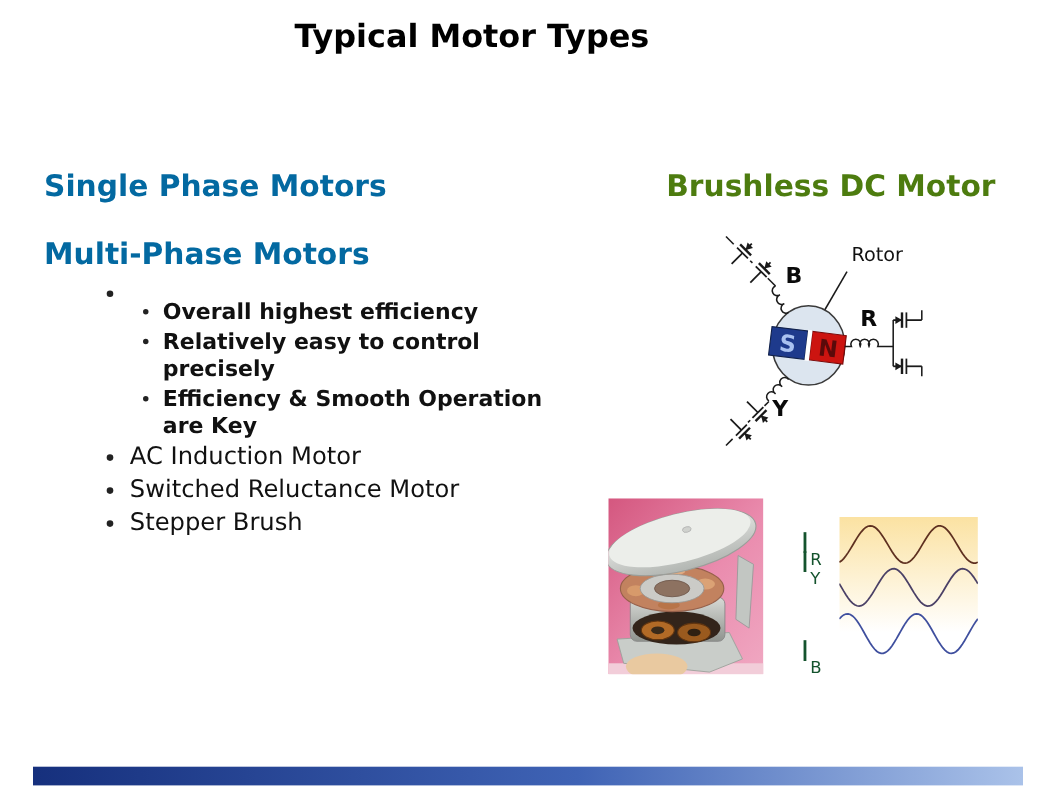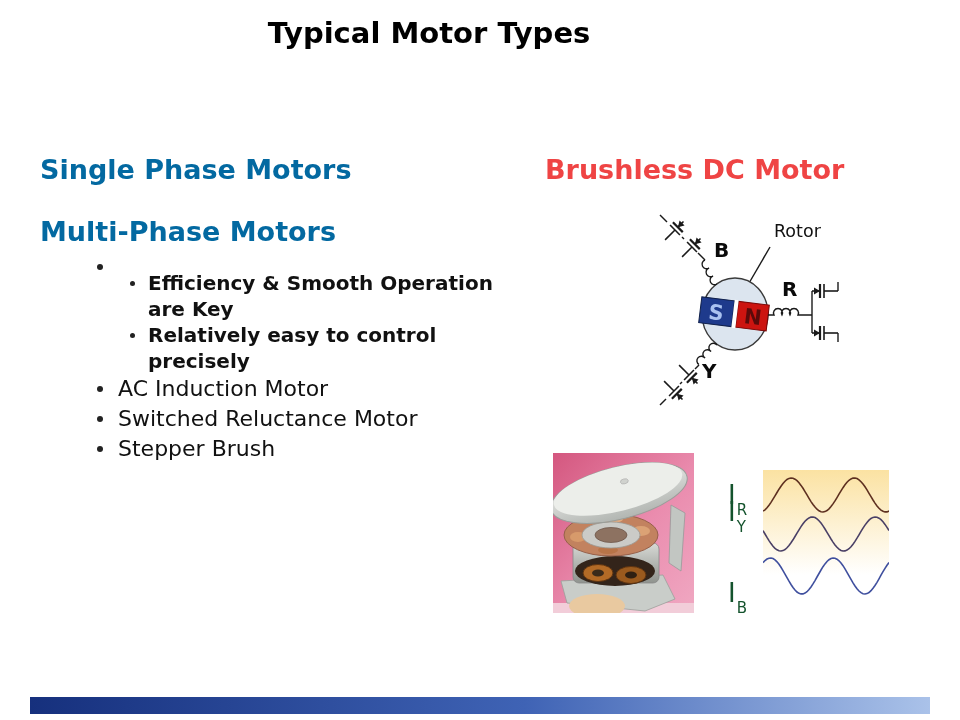--- a/index.html
+++ b/index.html
@@ -17,22 +17,22 @@
   .sec2 { margin-top:30px; }
   .ul1 { margin-top:4px; }
   .li  { display:flex; line-height:30px; font-size:22px; padding-left:57px; }
   .li .dot { flex:0 0 auto; width:6px; height:6px; border-radius:50%; background:#222; margin:12px 15px 0 0; }
   .li .txt { width:410px; }
   .li2 { display:flex; line-height:25.5px; font-size:20px; font-weight:bold; padding-left:90px; margin-top:1px; }
   .li2 .dot { flex:0 0 auto; width:5px; height:5px; border-radius:50%; background:#222; margin:10px 13px 0 0; }
   .li2 .txt { width:358px; }
   
   .right-heading {
-    position:absolute; left:545px; top:154px; width:360px; text-align:left;
-    font-size:27px; font-weight:bold; line-height:32px; color:#ef4444;
+    position:absolute; left:545px; top:154px; width:360px; text-align:right;
+    font-size:27px; font-weight:bold; line-height:32px; color:#4d7c0f;
   }
   .circuit { position:absolute; left:590px; top:195px; }
   .circuit text { font-family:"DejaVu Sans","Liberation Sans",sans-serif; }
   .photo { position:absolute; left:553px; top:453px; }
   .waves { position:absolute; left:763px; top:470px; }
   .wl { position:absolute; left:728px; color:#14532d; font-size:26px; line-height:1; }
   .wl sub { font-size:15px; position:relative; top:5px; left:1px; }
   .wl-r { top:482px; } .wl-y { top:499px; } .wl-b { top:580px; }
   .footer-bar { position:absolute; left:30px; top:697px; width:900px; height:17px; }
 </style>
@@ -46,25 +46,29 @@
   <div class="left-col">
     <div class="sec-heading">Single Phase Motors</div>
 
     <div class="sec-heading sec2">Multi-Phase Motors</div>
     <div class="ul1">
       <div class="li">
         <span class="dot"></span>
       </div>
       <div class="li2">
         <span class="dot"></span>
-        <span class="txt">Efficiency &amp; Smooth Operation are Key</span>
+        <span class="txt">Overall highest efficiency</span>
       </div>
       <div class="li2">
         <span class="dot"></span>
         <span class="txt">Relatively easy to control precisely</span>
+      </div>
+      <div class="li2">
+        <span class="dot"></span>
+        <span class="txt">Efficiency &amp; Smooth Operation are Key</span>
       </div>
       <div class="li">
         <span class="dot"></span>
         <span class="txt">AC Induction Motor</span>
       </div>
       <div class="li">
         <span class="dot"></span>
         <span class="txt">Switched Reluctance Motor</span>
       </div>
       <div class="li">

